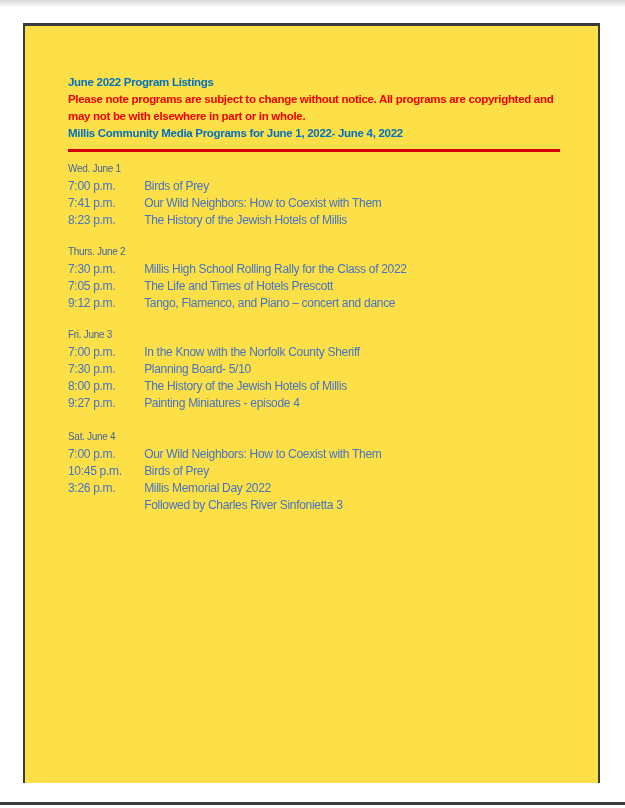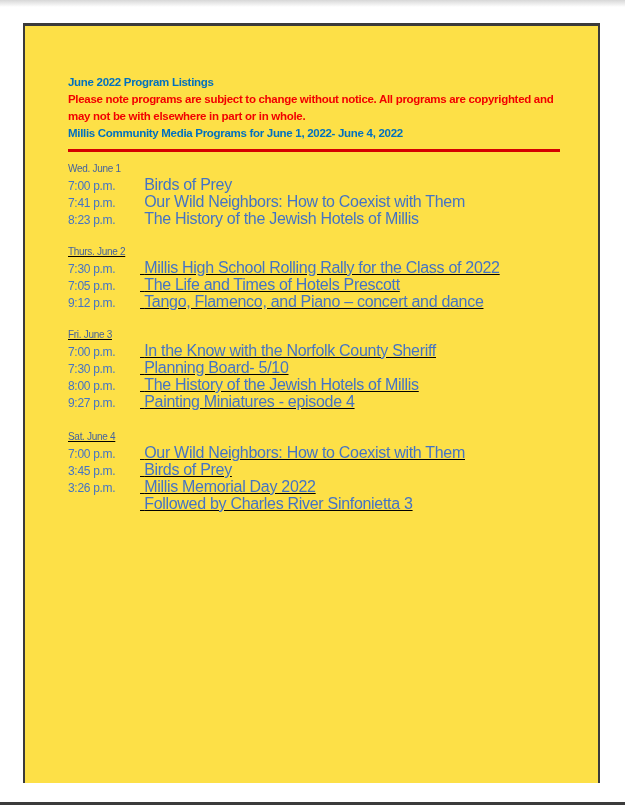--- a/index.html
+++ b/index.html
@@ -52,23 +52,23 @@
 
   .day-header {
     color: var(--day-blue);
     font-size: 10px; line-height: 16px; white-space: nowrap;
   }
   .row { line-height: 16px; white-space: nowrap; }
   .time {
     display: inline-block; width: 72px;
     color: var(--listing-blue); font-size: 12px;
   }
-  .title { color: var(--listing-blue); font-size: 16px; }
+  .title { color: var(--listing-blue); font-size: 12px; }
 
-  .day + .day { margin-top: 16px; text-decoration: underline; }
+  .day + .day { margin-top: 16px; }
   .day:nth-child(4) { margin-top: 18px; }
 </style>
 </head>
 <body style="--heading-blue: #0070C0; --notice-red: #F20000; --divider-red: #D40000; --day-blue: #44639E; --listing-blue: #4473C5; --page-border: #3B3B3B;">
 
 <div class="top-shadow"></div>
 
 <div class="page-frame">
   <div class="content">
 
@@ -151,21 +151,21 @@
 
   <section class="day">
     <div class="day-header">Sat. June 4</div>
     <div class="rows">
   <div class="row">
     <span class="time">7:00 p.m.</span>
     <span class="title">Our Wild Neighbors: How to Coexist with Them</span>
   </div>
 
   <div class="row">
-    <span class="time">3:45 p.m.</span>
+    <span class="time">10:45 p.m.</span>
     <span class="title">Birds of Prey</span>
   </div>
 
   <div class="row">
     <span class="time">3:26 p.m.</span>
     <span class="title">Millis Memorial Day 2022</span>
   </div>
 
   <div class="row">
     <span class="time"></span>

